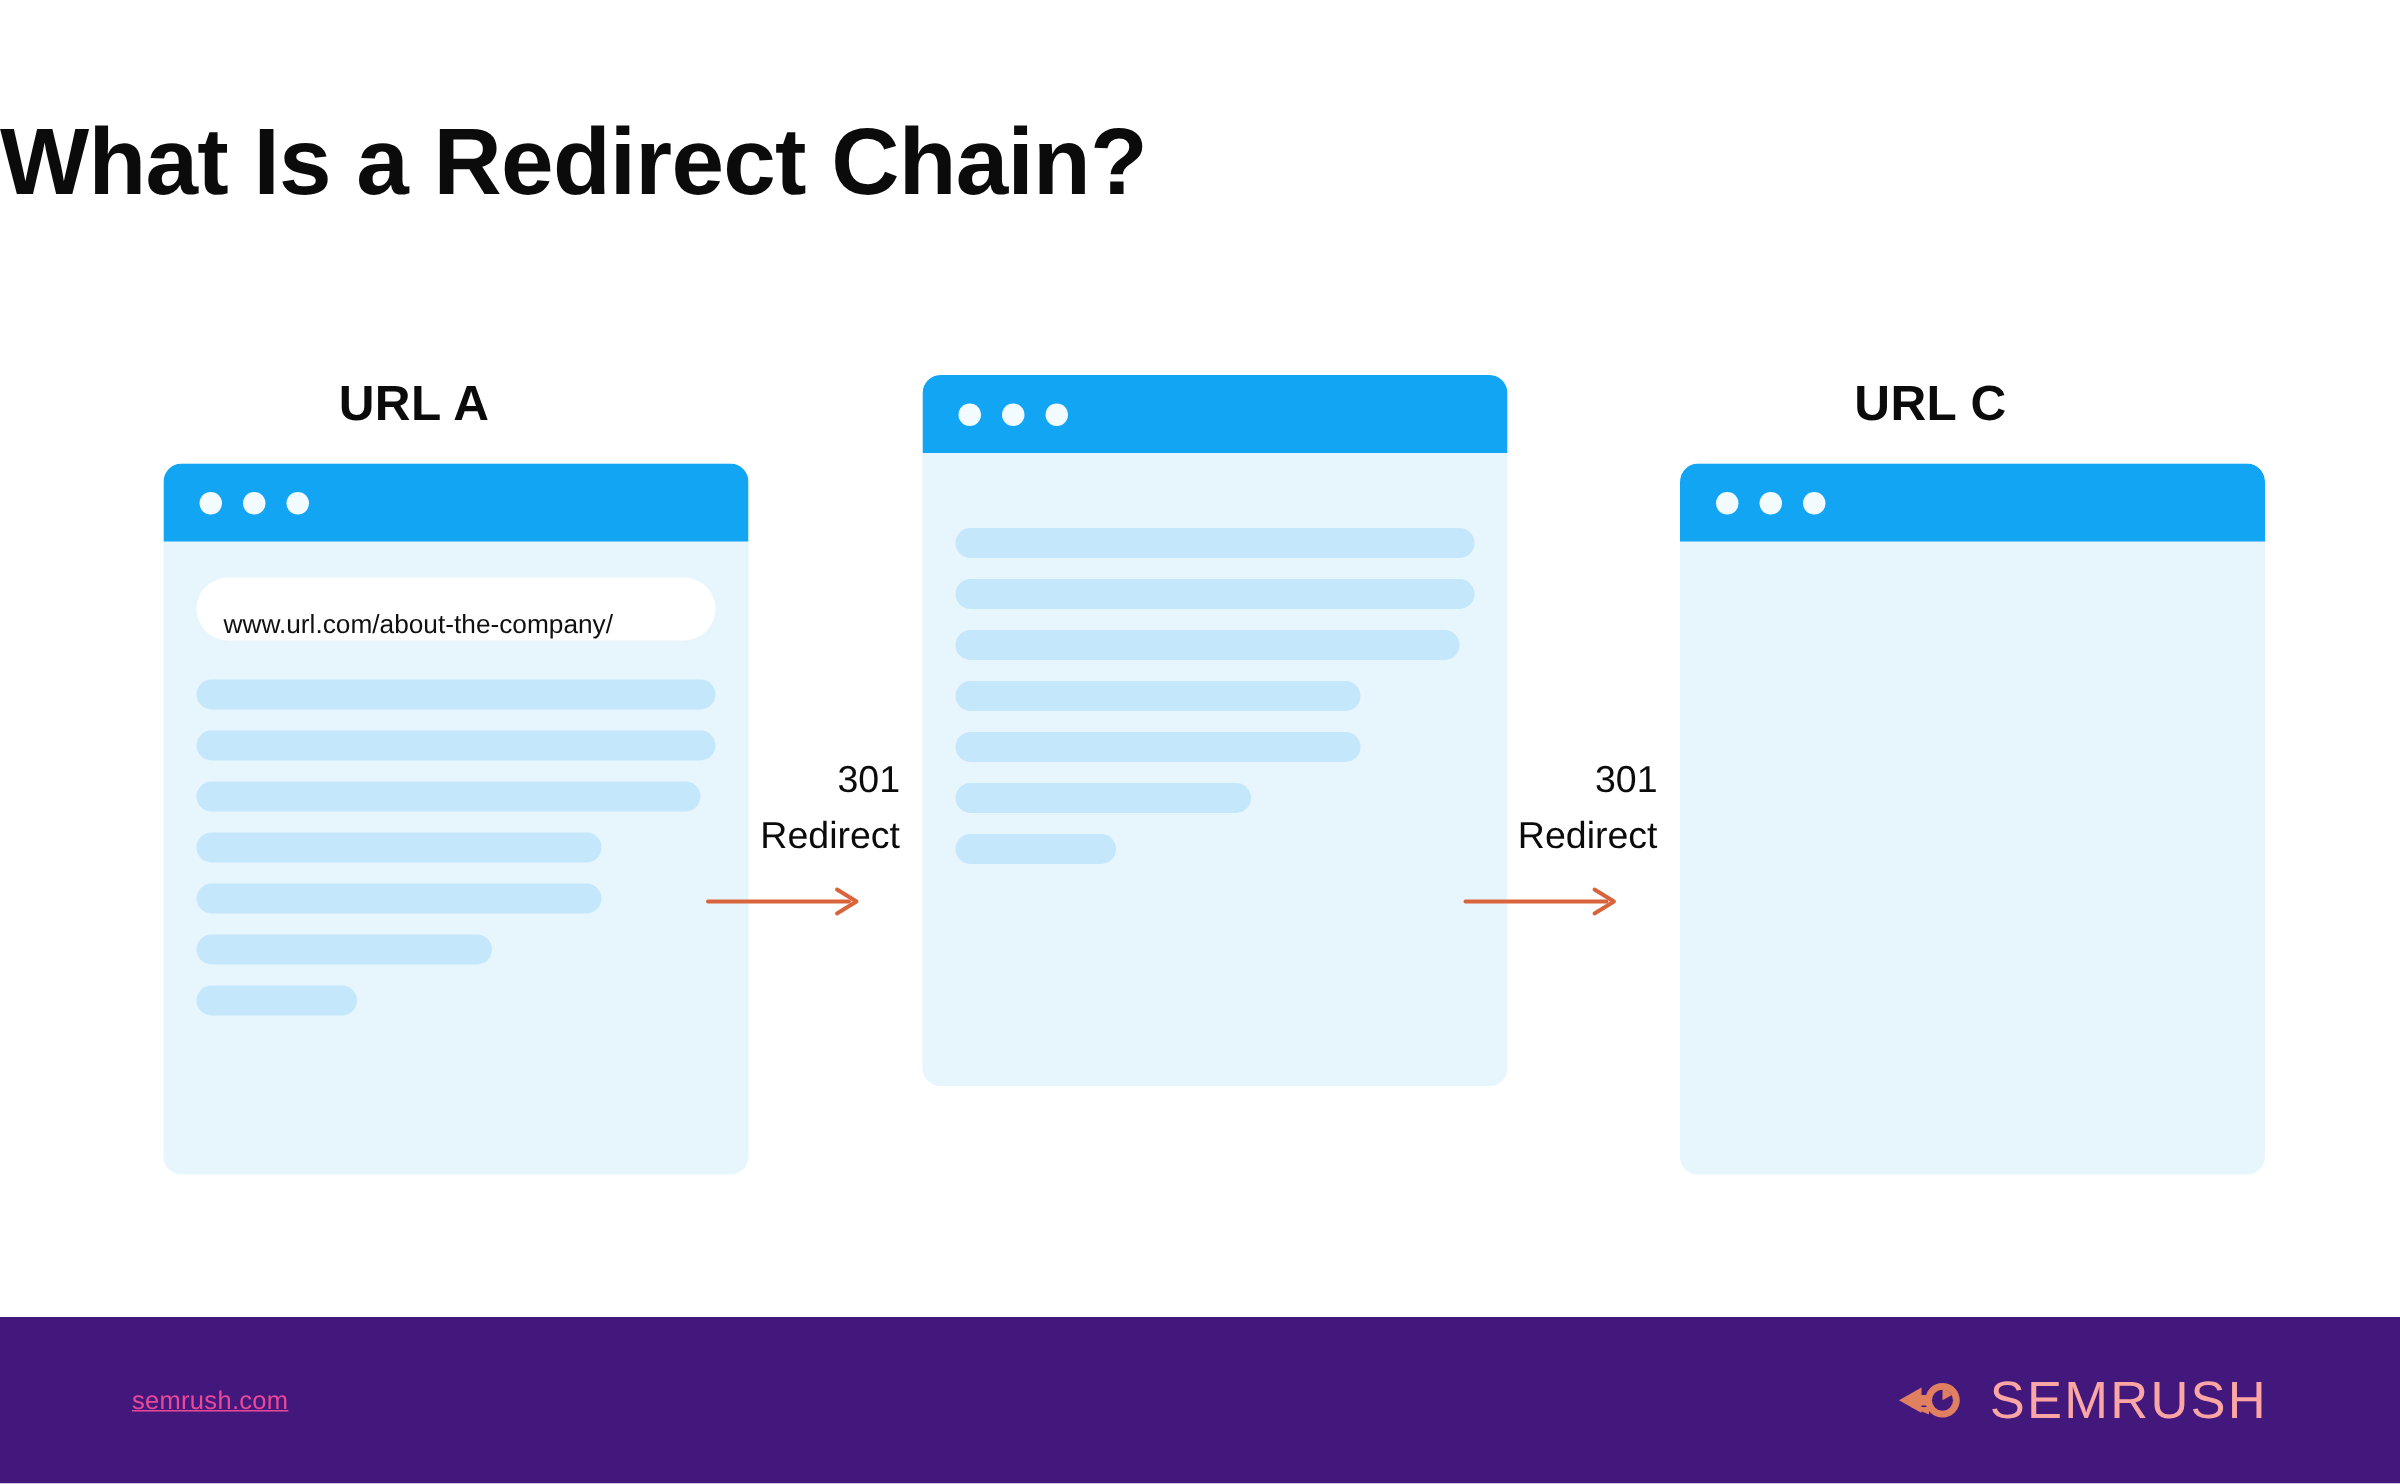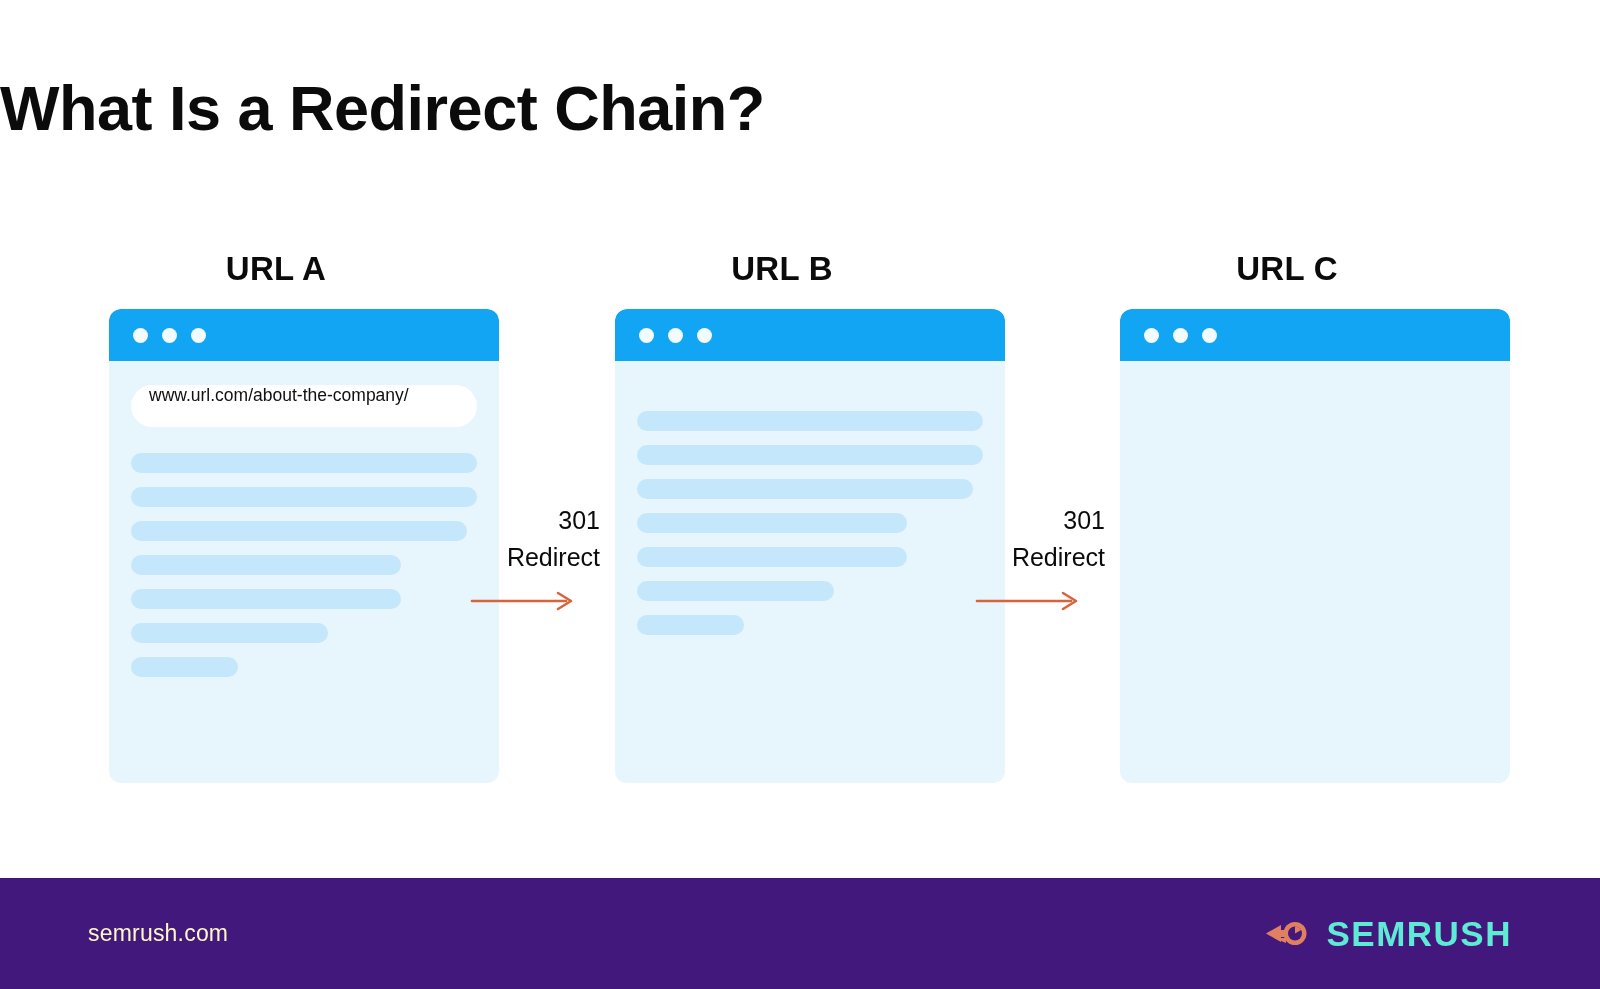--- a/index.html
+++ b/index.html
@@ -86,21 +86,21 @@
   .card-body {
     padding: 24px 22px 0 22px;
     box-sizing: border-box;
   }
 
   .url-pill {
     height: 42px;
     background: #ffffff;
     border-radius: 21px;
     display: flex;
-    align-items: flex-start;
+    align-items: flex-end;
     padding: 0 18px;
     box-sizing: border-box;
     font-size: 17.5px;
     color: #101010;
     white-space: nowrap;
     overflow: hidden;
   }
 
   .skeleton-lines {
     margin-top: 26px;
@@ -142,33 +142,34 @@
     width: 1600px;
     height: 111px;
     background: #43187d;
     display: flex;
     align-items: center;
     justify-content: space-between;
     padding: 0 88px 0 88px;
     box-sizing: border-box;
   }
   .footer-site {
-    color: #fef9c3;
-    font-size: 23px;
+    color: #ec4899;
+    font-size: 17px;
     letter-spacing: 0.2px;
+    text-decoration: underline;
   }
   .footer-logo {
     display: flex;
     align-items: center;
     gap: 16px;
   }
   .footer-logo-text {
-    color: #5eead4;
+    color: #fca5a5;
     font-size: 35px;
-    font-weight: 700;
+    font-weight: 400;
     letter-spacing: 1.5px;
   }
 </style>
 </head>
 <body>
 
 <div class="page-title">What Is a Redirect Chain?</div>
 
 <div class="diagram">
 
@@ -200,21 +201,20 @@
   <div class="connector conn-1">
     <div class="conn-text">301</div>
     <div class="conn-text">Redirect</div>
     <svg class="conn-arrow" width="110" height="22" viewBox="0 0 110 22">
       <line x1="2" y1="11" x2="96" y2="11" stroke="#d9643c" stroke-width="2.6" stroke-linecap="round"></line>
       <polyline points="88,3 101,11 88,19" fill="none" stroke="#d9643c" stroke-width="2.6" stroke-linecap="round" stroke-linejoin="round"></polyline>
     </svg>
   </div>
 
   <div class="card-col col-b">
-    <div class="card-label">URL B</div>
     <div class="browser-card">
       <div class="browser-chrome">
         <span class="chrome-dot"></span>
         <span class="chrome-dot"></span>
         <span class="chrome-dot"></span>
       </div>
       <div class="card-body">
         <div class="skeleton-lines">
           <div class="sk-line" style="width:100%"></div>
           <div class="sk-line" style="width:100%"></div>

